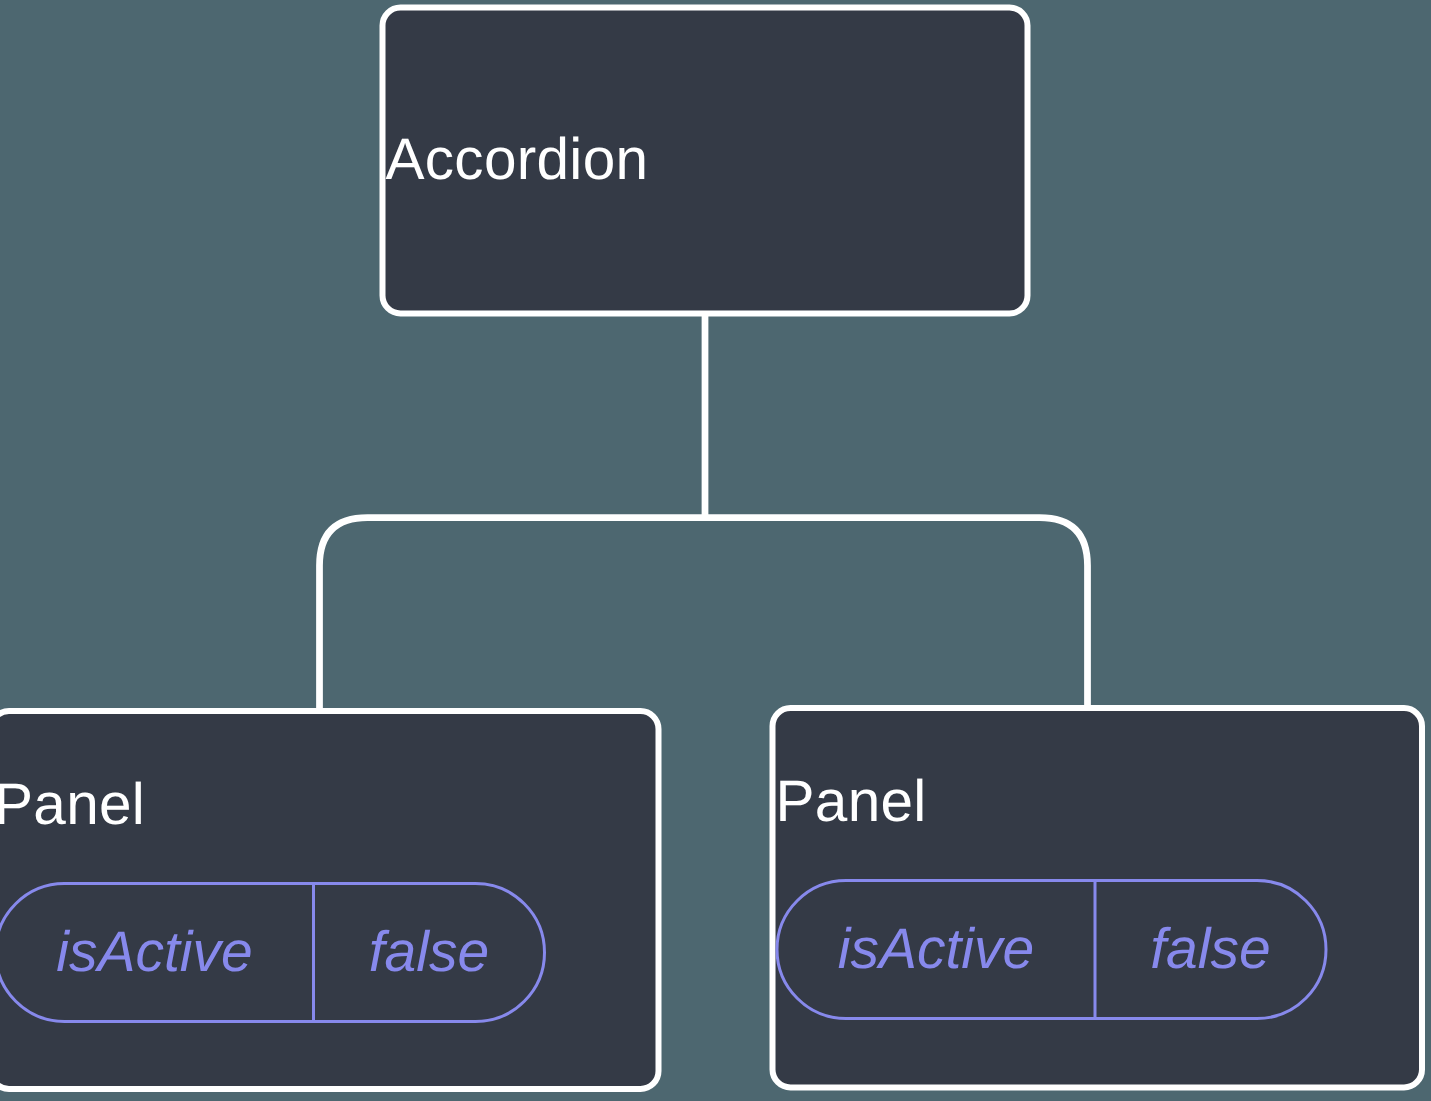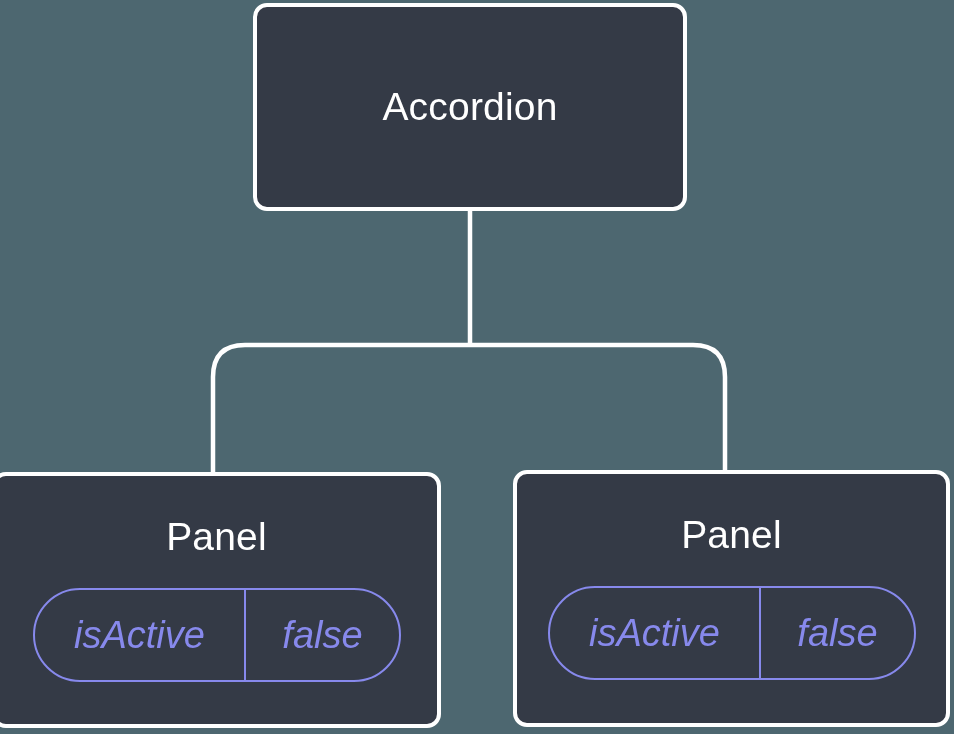--- a/index.html
+++ b/index.html
@@ -33,21 +33,21 @@
   }
 
   .node {
     position: absolute;
     z-index: 1;
     background: var(--card);
     border: 4px solid var(--line);
     border-radius: 14px;
     display: flex;
     flex-direction: column;
-    align-items: center;
+    align-items: flex-start;
   }
 
   .node-root {
     left: 253px;
     top: 3px;
     width: 434px;
     height: 208px;
     justify-content: center;
   }
 

